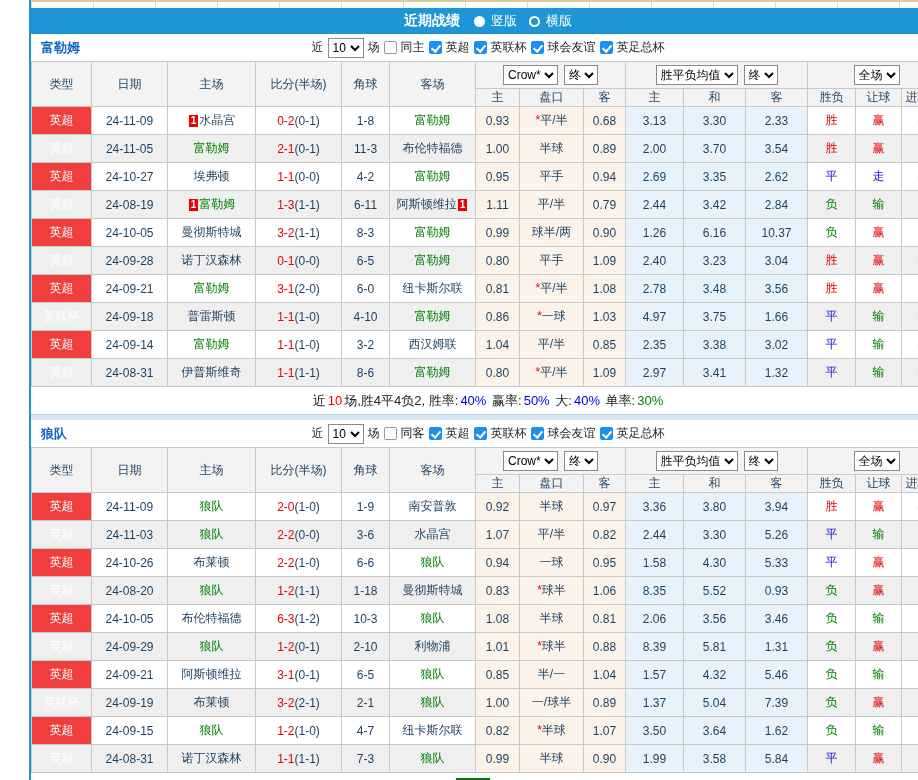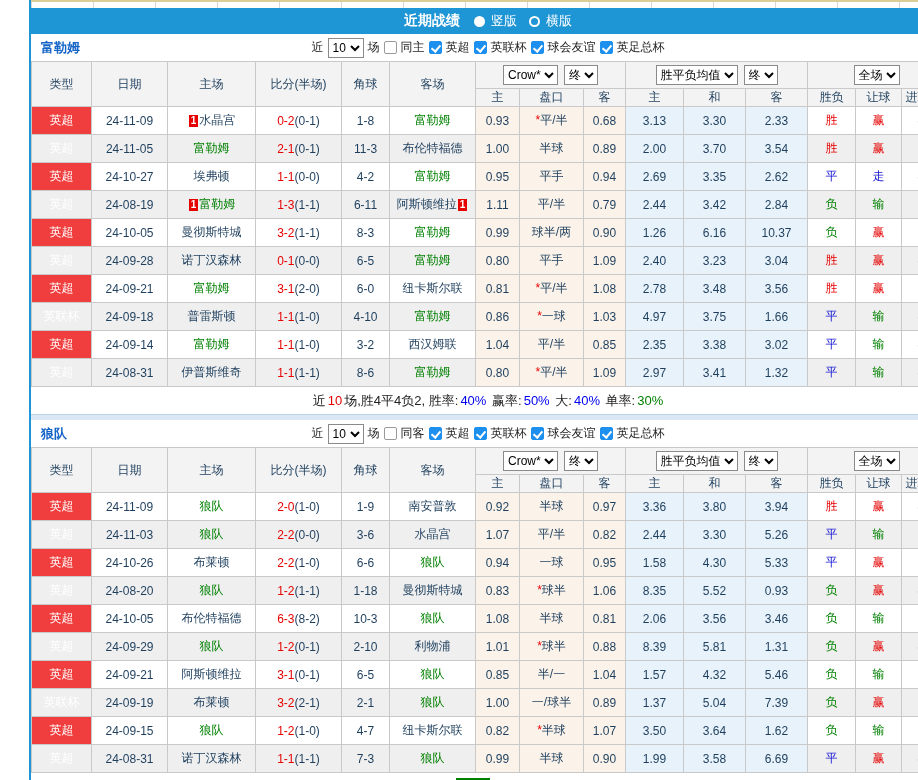--- a/index.html
+++ b/index.html
@@ -449,21 +449,21 @@
           <td class="bg-avg">5.52</td>
           <td class="bg-avg">0.93</td>
           <td style="color: rgb(0, 128, 0);">负</td>
           <td style="color: rgb(230, 0, 0);">赢</td>
           <td style="color: rgb(0, 128, 0);">小</td>
         </tr>
         <tr>
           <td class="comp-epl">英超</td>
           <td>24-10-05</td>
           <td><span>布伦特福德</span></td>
-          <td><span class="score-main">6-3</span><span class="score-half">(8-2)</span></td>
+          <td><span class="score-main">6-3</span><span class="score-half">(1-2)</span></td>
           <td>10-3</td>
           <td><span class="team-focus">狼队</span></td>
           <td class="bg-odds">1.08</td>
           <td class="bg-odds"><span>半球</span></td>
           <td class="bg-odds">0.81</td>
           <td class="bg-avg">2.06</td>
           <td class="bg-avg">3.56</td>
           <td class="bg-avg">3.46</td>
           <td style="color: rgb(0, 128, 0);">负</td>
           <td style="color: rgb(0, 128, 0);">输</td>
@@ -542,21 +542,21 @@
           <td>24-08-31</td>
           <td><span>诺丁汉森林</span></td>
           <td><span class="score-main">1-1</span><span class="score-half">(1-1)</span></td>
           <td>7-3</td>
           <td><span class="team-focus">狼队</span></td>
           <td class="bg-odds">0.99</td>
           <td class="bg-odds"><span>半球</span></td>
           <td class="bg-odds">0.90</td>
           <td class="bg-avg">1.99</td>
           <td class="bg-avg">3.58</td>
-          <td class="bg-avg">6.69</td>
+          <td class="bg-avg">5.84</td>
           <td style="color: rgb(20, 20, 210);">平</td>
           <td style="color: rgb(230, 0, 0);">赢</td>
           <td style="color: rgb(0, 128, 0);">小</td>
         </tr>
       </tbody>
   </table>
   <div class="summary"><span style="color: rgb(34, 34, 34);">近</span><span style="color: rgb(230, 0, 0);">10</span><span style="color: rgb(34, 34, 34);">场,胜1平3负6, 胜率:</span><span style="color: rgb(255, 255, 255); background: rgb(0, 128, 0); padding: 1px 4px;">10%</span><span style="color: rgb(34, 34, 34);"> 赢率:</span><span style="color: rgb(0, 0, 238);">60%</span><span style="color: rgb(34, 34, 34);"> 大:</span><span style="color: rgb(0, 0, 238);">50%</span><span style="color: rgb(34, 34, 34);"> 单率:</span><span style="color: rgb(0, 0, 238);">40%</span></div>
 </div>
 
 </body></html>

